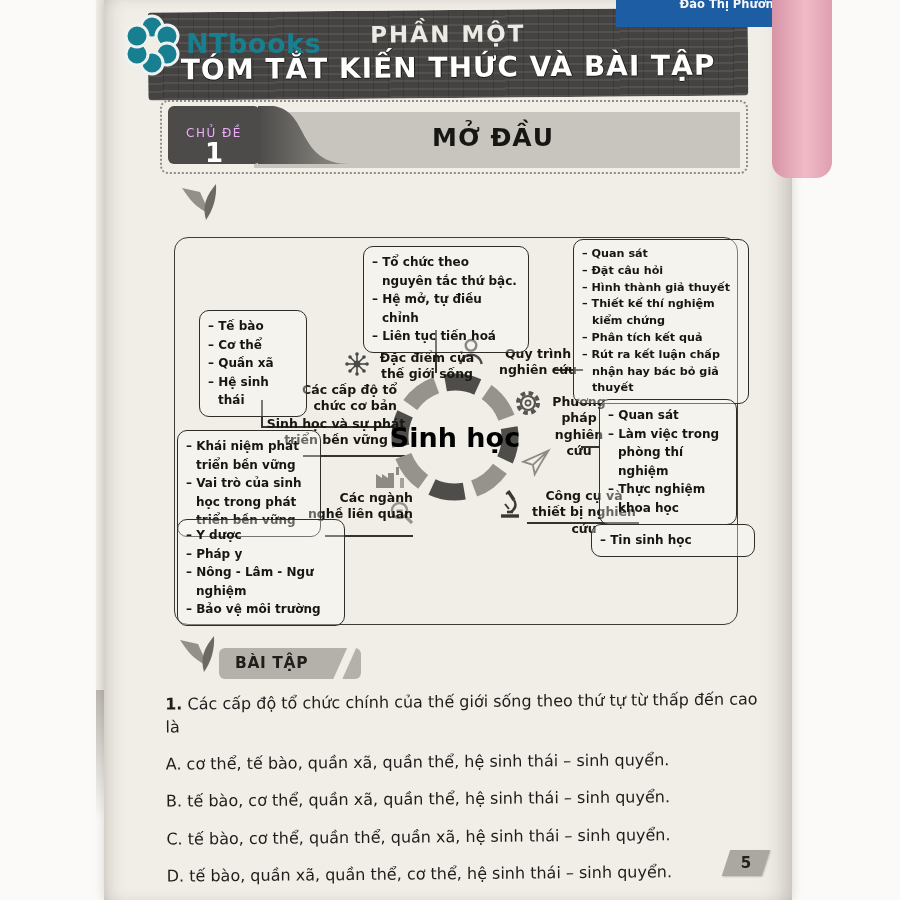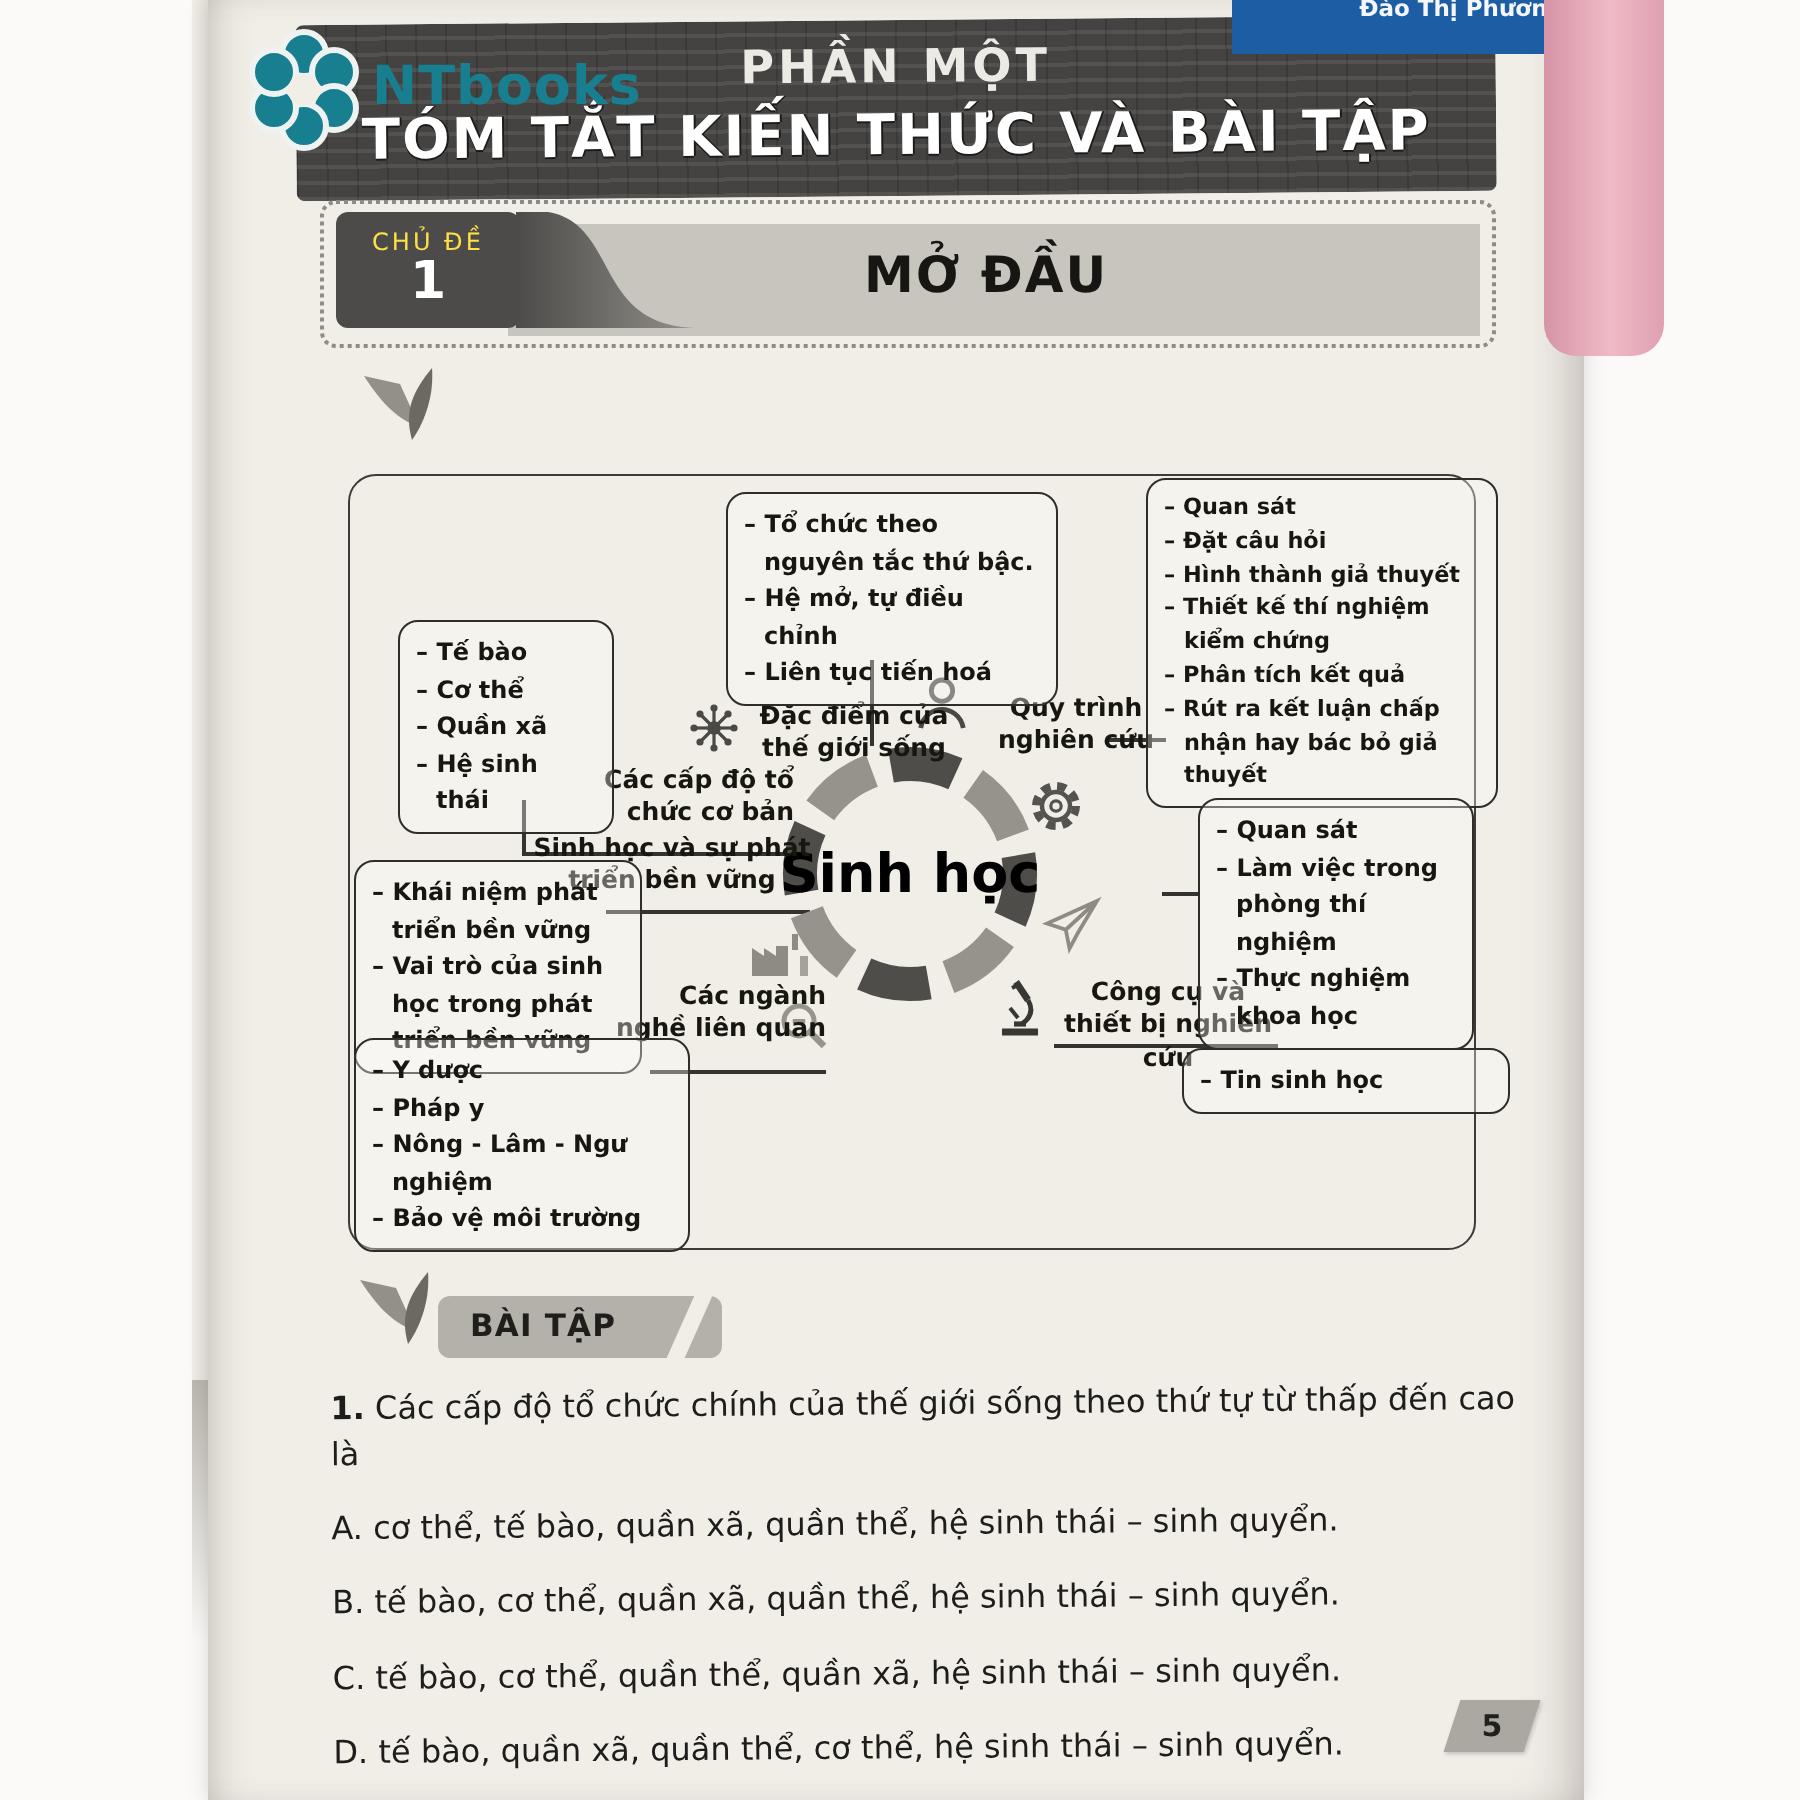--- a/index.html
+++ b/index.html
@@ -52,21 +52,21 @@
 
   
   .logo{left:18px;top:14px;width:200px;height:64px;}
   .logo .txt{position:absolute;left:64px;top:14px;font-size:27px;font-weight:700;color:#187f90;letter-spacing:.5px;}
 
   
   .dotframe{left:56px;top:100px;width:584px;height:70px;border:2px dotted #8f8c85;border-radius:8px;}
   .chapbar{left:150px;top:112px;width:486px;height:56px;background:#c8c5bf;}
   .chapbar span{display:block;padding-left:178px;line-height:52px;font-size:25px;font-weight:800;color:#171613;letter-spacing:1px;}
   .chaptab{left:64px;top:106px;width:92px;height:58px;background:#4c4b49;border-radius:6px;color:#fff;text-align:center;}
-  .chaptab .l1{margin-top:8px;font-size:12px;letter-spacing:1.5px;color:#fde047;}
+  .chaptab .l1{margin-top:20px;font-size:12px;letter-spacing:1.5px;color:#f0abfc;}
   .chaptab .l2{font-size:26px;font-weight:800;line-height:26px;}
   .swoosh{left:154px;top:106px;width:92px;height:58px;}
 
   
   .banner{height:31px;background:#b4b1ab;border-radius:6px;position:absolute;overflow:hidden;}
   .banner span{display:block;line-height:31px;padding-left:16px;font-size:15.5px;font-weight:800;color:#1f1e1b;letter-spacing:.6px;}
   .banner i{position:absolute;right:12px;top:-5px;width:9px;height:42px;background:#f1eee8;transform:skewX(-24deg);}
   .leaf{width:40px;height:40px;}
 
   
@@ -221,20 +221,21 @@
         <line x1="12" y1="16" x2="16" y2="21" stroke-width="2"></line>
         <line x1="8" y1="28" x2="26" y2="28" stroke-width="3.4"></line>
         <line x1="14" y1="24" x2="20" y2="24" stroke-width="2.6"></line>
       </g>
     </svg>
 
     <div class="lbl ctr" style="left:196px;top:112px;width:112px">Đặc điểm của thế giới sống</div>
     <div class="lbl ctr" style="left:322px;top:108px;width:82px">Quy trình nghiên cứu</div>
     <div class="lbl ctr" style="left:90px;top:178px;width:142px">Sinh học và sự phát triển bền vững</div>
     <div class="lbl rgt" style="left:118px;top:144px;width:104px">Các cấp độ tổ chức cơ bản</div>
+    <div class="lbl ctr" style="left:372px;top:156px;width:64px">Phương pháp nghiên cứu</div>
     <div class="lbl rgt" style="left:132px;top:252px;width:106px">Các ngành nghề liên quan</div>
     <div class="lbl ctr" style="left:352px;top:250px;width:114px">Công cụ và thiết bị nghiên cứu</div>
 
     <div class="dbox" style="left:188px;top:8px;width:148px">
       <ul>
         <li>Tổ chức theo nguyên tắc thứ bậc.</li>
         <li>Hệ mở, tự điều chỉnh</li>
         <li>Liên tục tiến hoá</li>
       </ul>
     </div>

